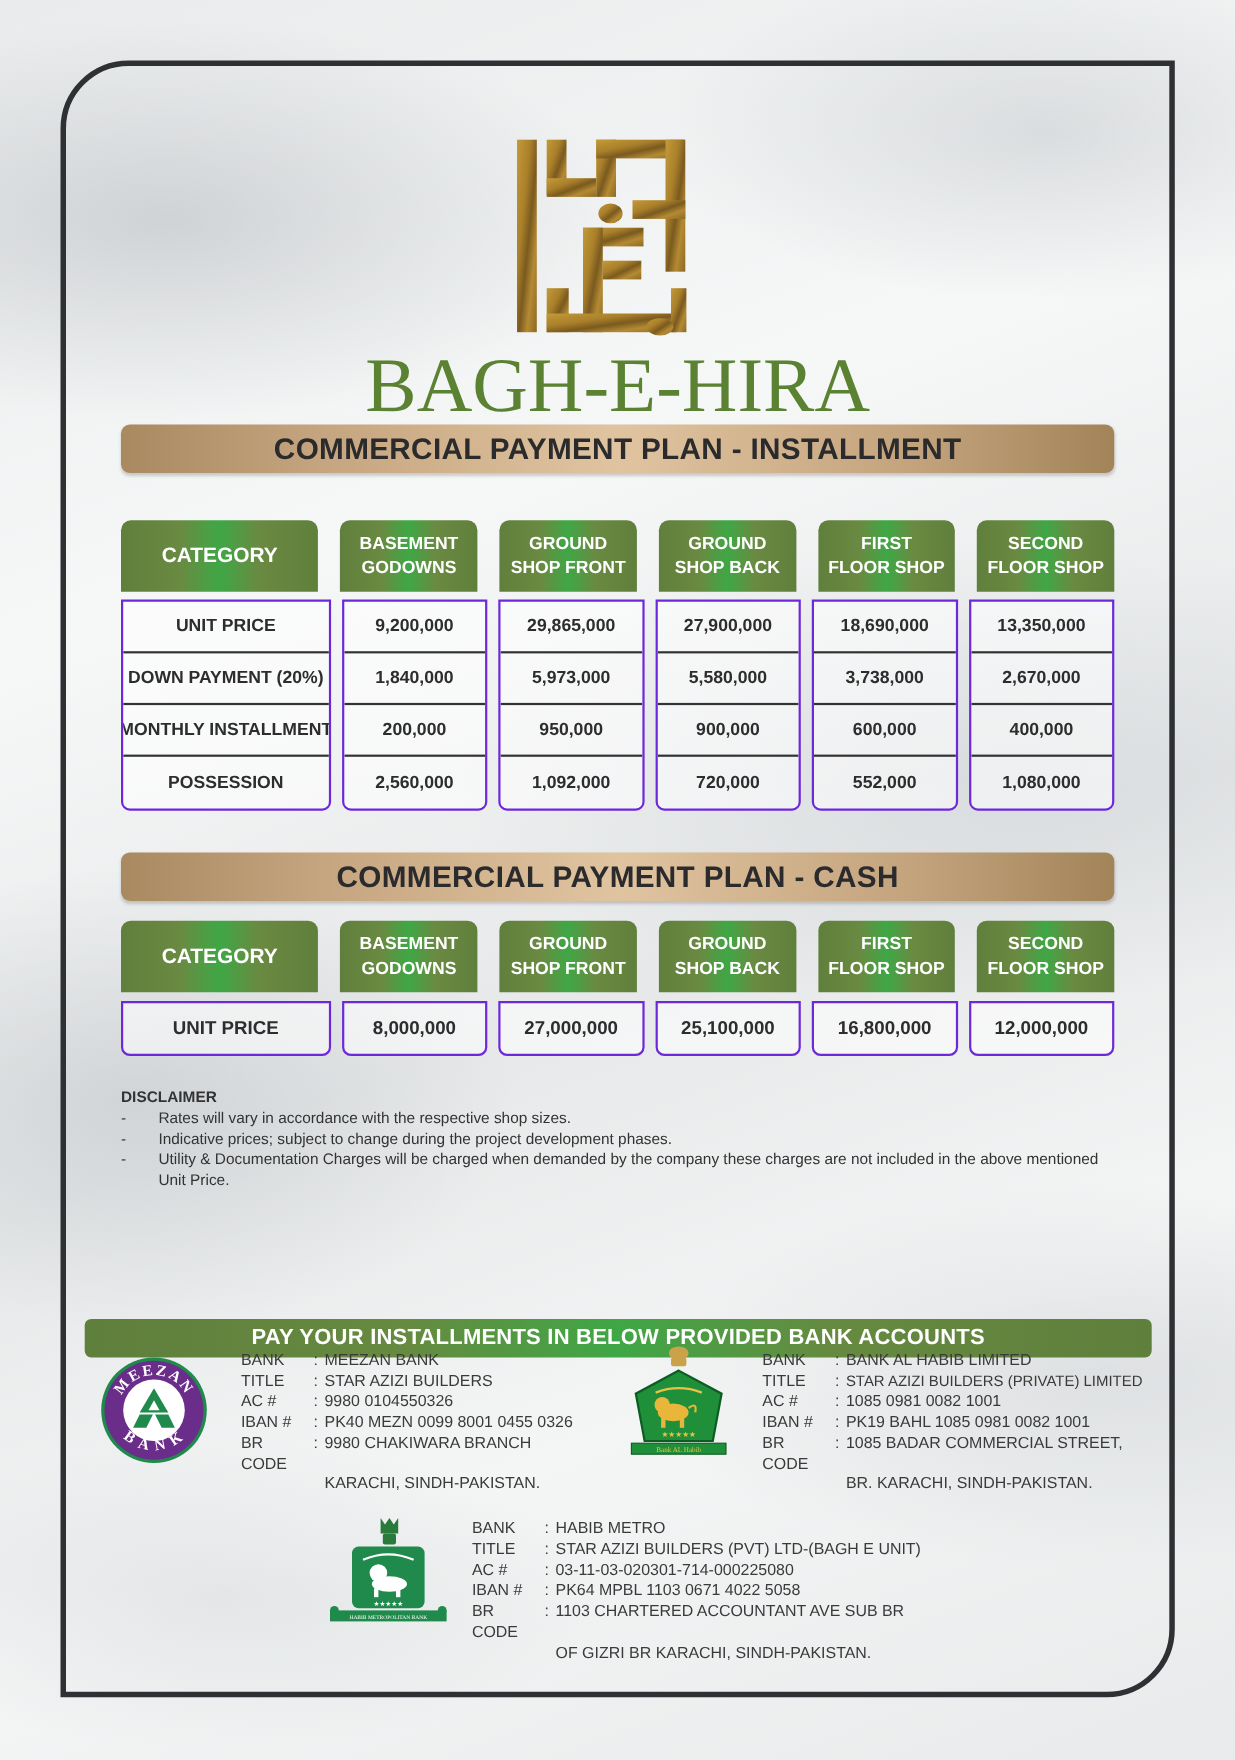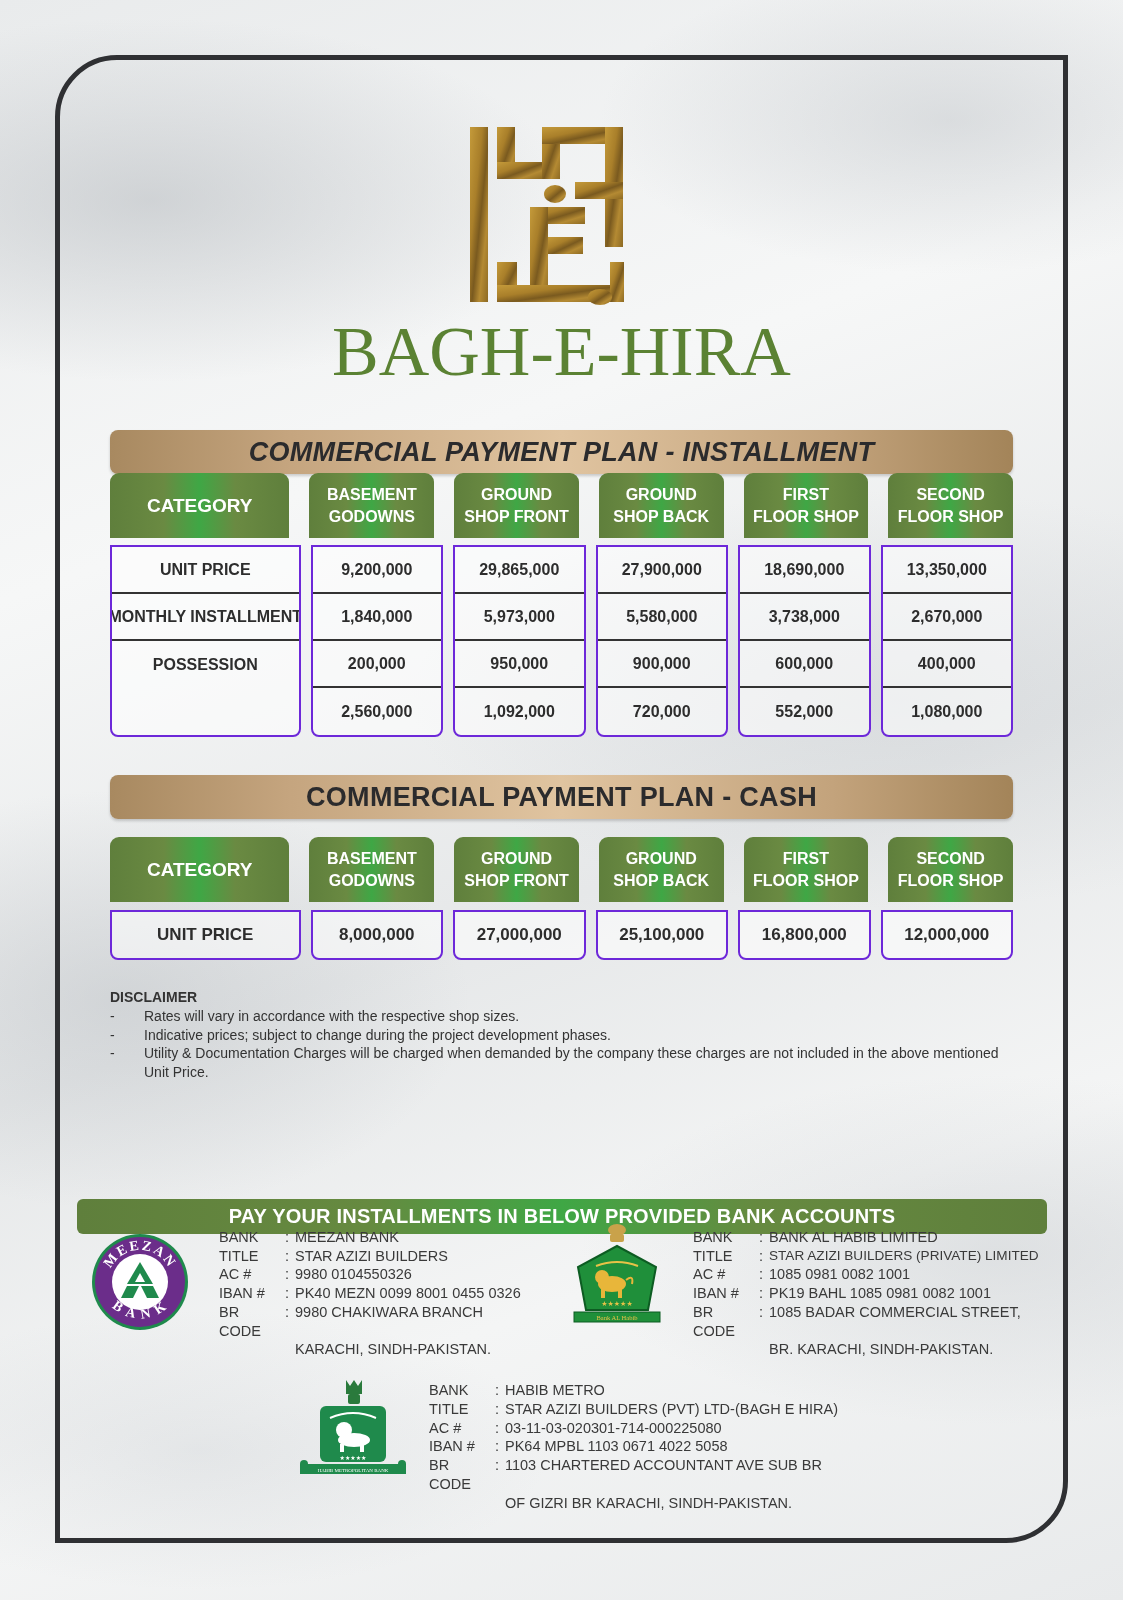--- a/index.html
+++ b/index.html
@@ -160,39 +160,40 @@
     <rect x="78" y="115" width="35" height="17"></rect>
     <rect x="27" y="140" width="20" height="40"></rect>
     <rect x="27" y="163" width="118" height="17"></rect>
     <rect x="140" y="140" width="14" height="40"></rect>
     <ellipse cx="130" cy="175" rx="12" ry="8"></ellipse>
   </g>
 </svg>
 
 <div class="brand-name">BAGH-E-HIRA</div>
 
-<div class="section-banner" style="top:430px;font-style:italic;">COMMERCIAL PAYMENT PLAN - INSTALLMENT</div>
+<div class="section-banner" style="top:386px;">COMMERCIAL PAYMENT PLAN - INSTALLMENT</div>
 
 <div class="hdr-row" style="top:473px;">
   <div class="hdr-cell cat col-cat">CATEGORY</div>
   <div class="hdr-cell col-val">BASEMENT
 GODOWNS</div>
   <div class="hdr-cell col-val">GROUND
 SHOP FRONT</div>
   <div class="hdr-cell col-val">GROUND
 SHOP BACK</div>
   <div class="hdr-cell col-val">FIRST
 FLOOR SHOP</div>
   <div class="hdr-cell col-val">SECOND
 FLOOR SHOP</div>
 </div>
 
 <div class="body-row" style="top:545px;">
   <div class="col-box col-cat">
     <div class="cell">UNIT PRICE</div>
+    <div class="cell">DOWN PAYMENT (20%)</div>
     <div class="cell">MONTHLY INSTALLMENT</div>
     <div class="cell">POSSESSION</div>
   </div>
   <div class="col-box col-val">
     <div class="cell">9,200,000</div>
     <div class="cell">1,840,000</div>
     <div class="cell">200,000</div>
     <div class="cell">2,560,000</div>
   </div>
   <div class="col-box col-val">
@@ -403,21 +404,21 @@
 
 <div class="bank bank3" style="left:429px; top:1381px;">
   <div class="row">
       <span class="k">BANK</span>
       <span class="sep">:</span>
       <span class="v">HABIB METRO</span>
     </div>
   <div class="row">
       <span class="k">TITLE</span>
       <span class="sep">:</span>
-      <span class="v">STAR AZIZI BUILDERS (PVT) LTD-(BAGH E HIRA)</span>
+      <span class="v">STAR AZIZI BUILDERS (PVT) LTD-(BAGH E UNIT)</span>
     </div>
   <div class="row">
       <span class="k">AC #</span>
       <span class="sep">:</span>
       <span class="v">03-11-03-020301-714-000225080</span>
     </div>
   <div class="row">
       <span class="k">IBAN #</span>
       <span class="sep">:</span>
       <span class="v">PK64 MPBL 1103 0671 4022 5058</span>

